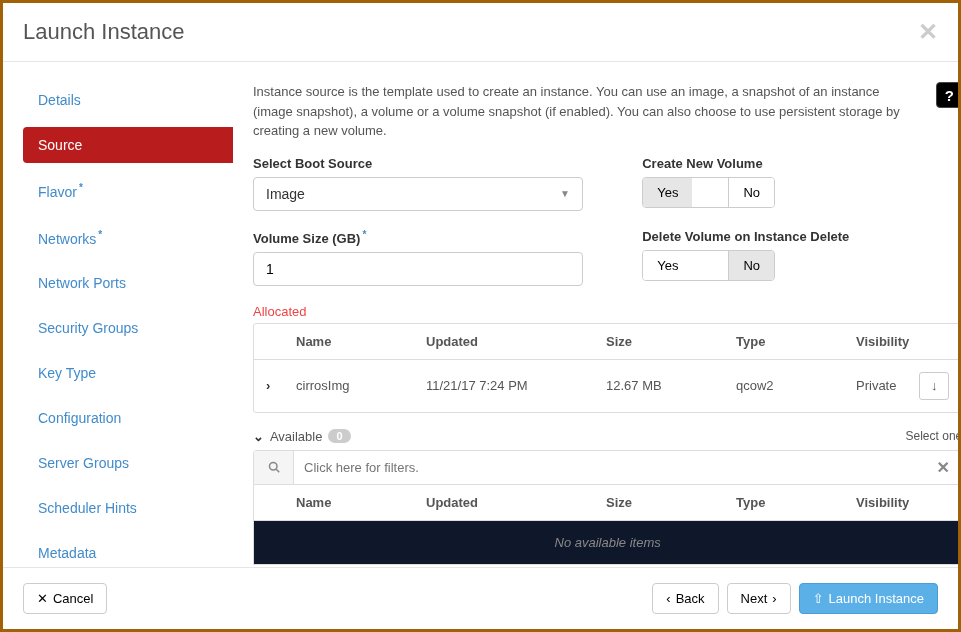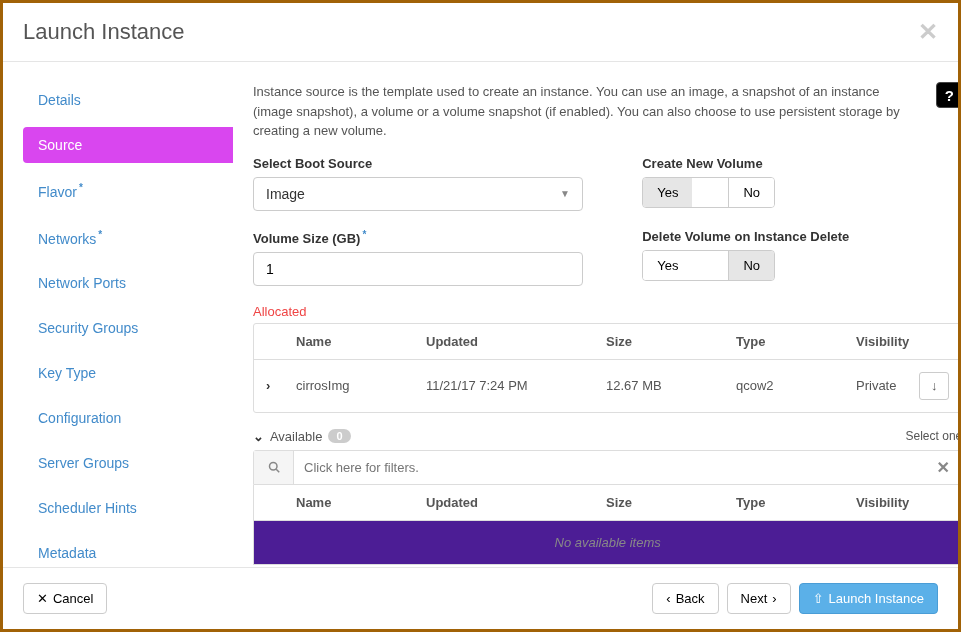--- a/index.html
+++ b/index.html
@@ -4,21 +4,21 @@
   <style>
     * { box-sizing: border-box; margin: 0; padding: 0; }
     body { font-family: "Helvetica Neue", Helvetica, Arial, sans-serif; font-size: 14px; color: #333; background: #fff; }
     .modal { width: 961px; height: 632px; border: 3px solid #a16207; position: relative; display: flex; flex-direction: column; }
     .modal-header { padding: 15px 20px; border-bottom: 1px solid #e5e5e5; display: flex; justify-content: space-between; align-items: center; }
     .modal-title { font-size: 22px; font-weight: 400; color: #555; }
     .close-x { font-size: 24px; color: #ccc; cursor: pointer; font-weight: bold; }
     .modal-body { flex: 1; display: flex; padding: 20px; gap: 0; overflow: hidden; }
     .sidebar { width: 210px; flex-shrink: 0; }
     .sidebar-item { padding: 10px 15px; color: #428bca; cursor: pointer; border-radius: 4px 0 0 4px; margin-bottom: 9px; font-size: 14px; }
-    .sidebar-item.active { background: #d946ef; color: #fff; }
+    .sidebar-item.active { background: #b91c1c; color: #fff; }
     .sidebar-item .req { color: #428bca; font-weight: bold; vertical-align: super; font-size: 10px; margin-left: 2px; }
     .content { flex: 1; padding-left: 20px; position: relative; }
     .help-text { color: #555; font-size: 13px; line-height: 1.5; margin-bottom: 15px; padding-right: 40px; }
     .help-icon { position: absolute; right: 0; top: 0; width: 26px; height: 26px; border: 1px solid #444; border-radius: 4px; background: #000; color: #fff; display: flex; align-items: center; justify-content: center; font-weight: bold; cursor: pointer; font-size: 15px; }
     .form-row { display: flex; gap: 40px; margin-bottom: 18px; }
     .form-col { flex: 1; }
     .form-col.narrow { flex: 0 0 320px; }
     .form-label { font-weight: bold; font-size: 13px; color: #333; margin-bottom: 6px; display: block; }
     .form-label .req { color: #428bca; font-weight: bold; vertical-align: super; font-size: 10px; margin-left: 2px; }
     .select-wrap { border: 1px solid #ccc; border-radius: 4px; height: 34px; display: flex; align-items: center; padding: 0 12px; background: #fff; justify-content: space-between; cursor: pointer; width: 330px; }
@@ -43,21 +43,21 @@
     .arrow-btn { width: 30px; height: 28px; border: 1px solid #ccc; border-radius: 3px; background: #fff; display: inline-flex; align-items: center; justify-content: center; cursor: pointer; font-weight: bold; }
     .avail-header { display: flex; justify-content: space-between; align-items: center; margin-top: 16px; margin-bottom: 6px; }
     .avail-left { display: flex; align-items: center; gap: 6px; font-size: 13px; color: #555; }
     .badge { background: #ccc; color: #fff; border-radius: 10px; padding: 1px 8px; font-size: 11px; font-weight: bold; }
     .select-one { font-size: 12px; color: #555; }
     .filter-row { display: flex; border: 1px solid #ddd; border-radius: 3px 3px 0 0; }
     .search-icon-box { width: 40px; display: flex; align-items: center; justify-content: center; border-right: 1px solid #ddd; background: #f5f5f5; color: #888; }
     .filter-input { flex: 1; border: none; padding: 9px 10px; font-size: 13px; color: #888; outline: none; }
     .clear-x { width: 36px; display: flex; align-items: center; justify-content: center; color: #888; cursor: pointer; font-size: 16px; font-weight: bold; }
     .avail-table-header { display: flex; padding: 10px 12px; font-weight: bold; font-size: 13px; color: #555; border: 1px solid #ddd; border-top: none; }
-    .no-items { border: 1px solid #ddd; border-top: none; padding: 14px; text-align: center; font-style: italic; color: #888; background: #4c1d95; font-size: 13px; }
+    .no-items { border: 1px solid #ddd; border-top: none; padding: 14px; text-align: center; font-style: italic; color: #888; background: #0f172a; font-size: 13px; }
     .modal-footer { border-top: 1px solid #e5e5e5; padding: 15px 20px; display: flex; justify-content: space-between; align-items: center; }
     .btn { border: 1px solid #ccc; border-radius: 4px; padding: 7px 13px; background: #fff; cursor: pointer; font-size: 13px; display: inline-flex; align-items: center; gap: 5px; }
     .btn-primary { background: #5bb0e8; border-color: #4a9dd6; color: #fff; }
     .footer-right { display: flex; gap: 8px; }
     .icon-svg { width: 12px; height: 12px; }
   </style>
 </head>
 <body>
 
 <div class="modal">

